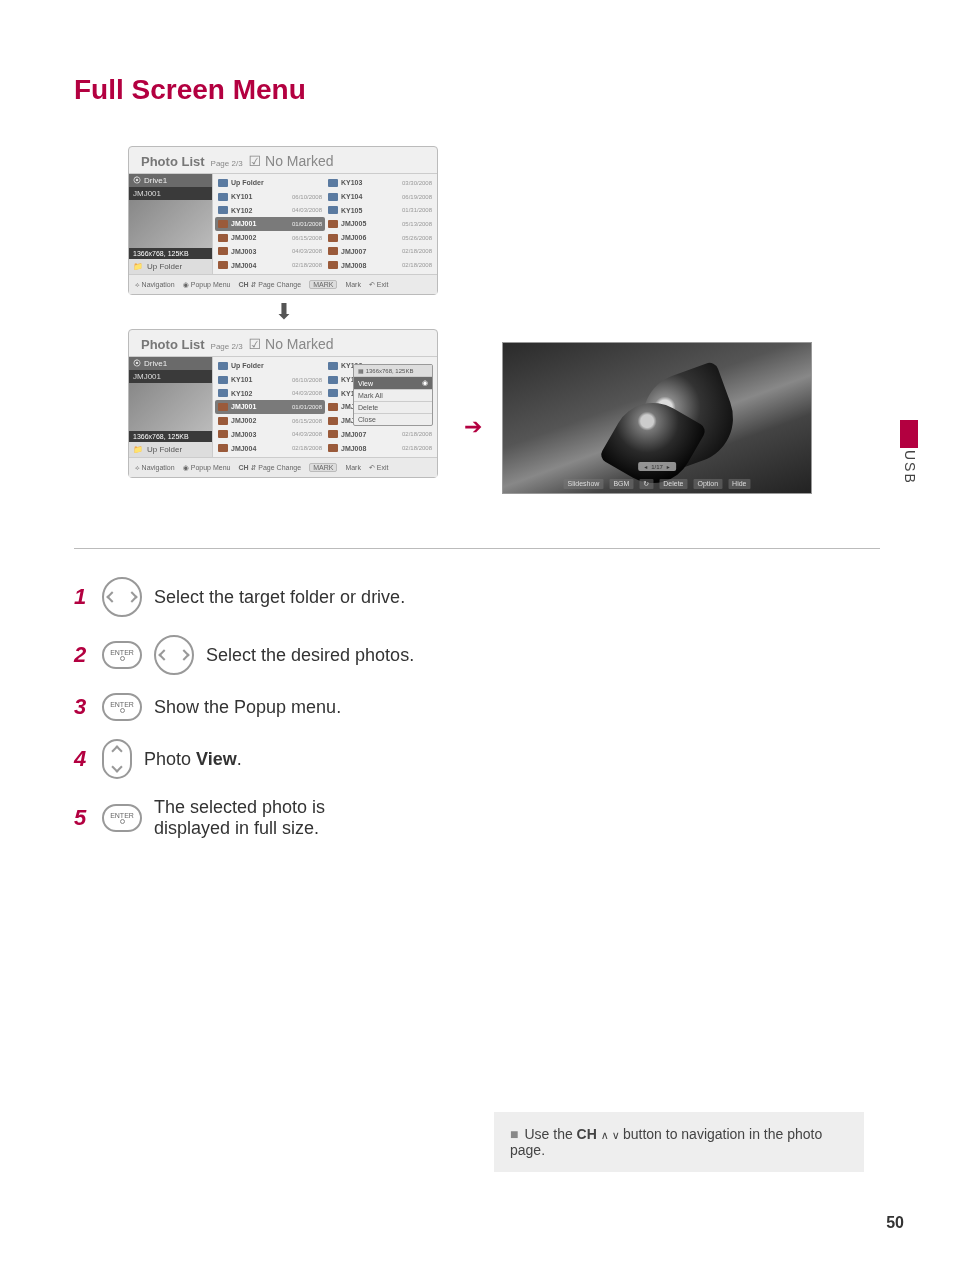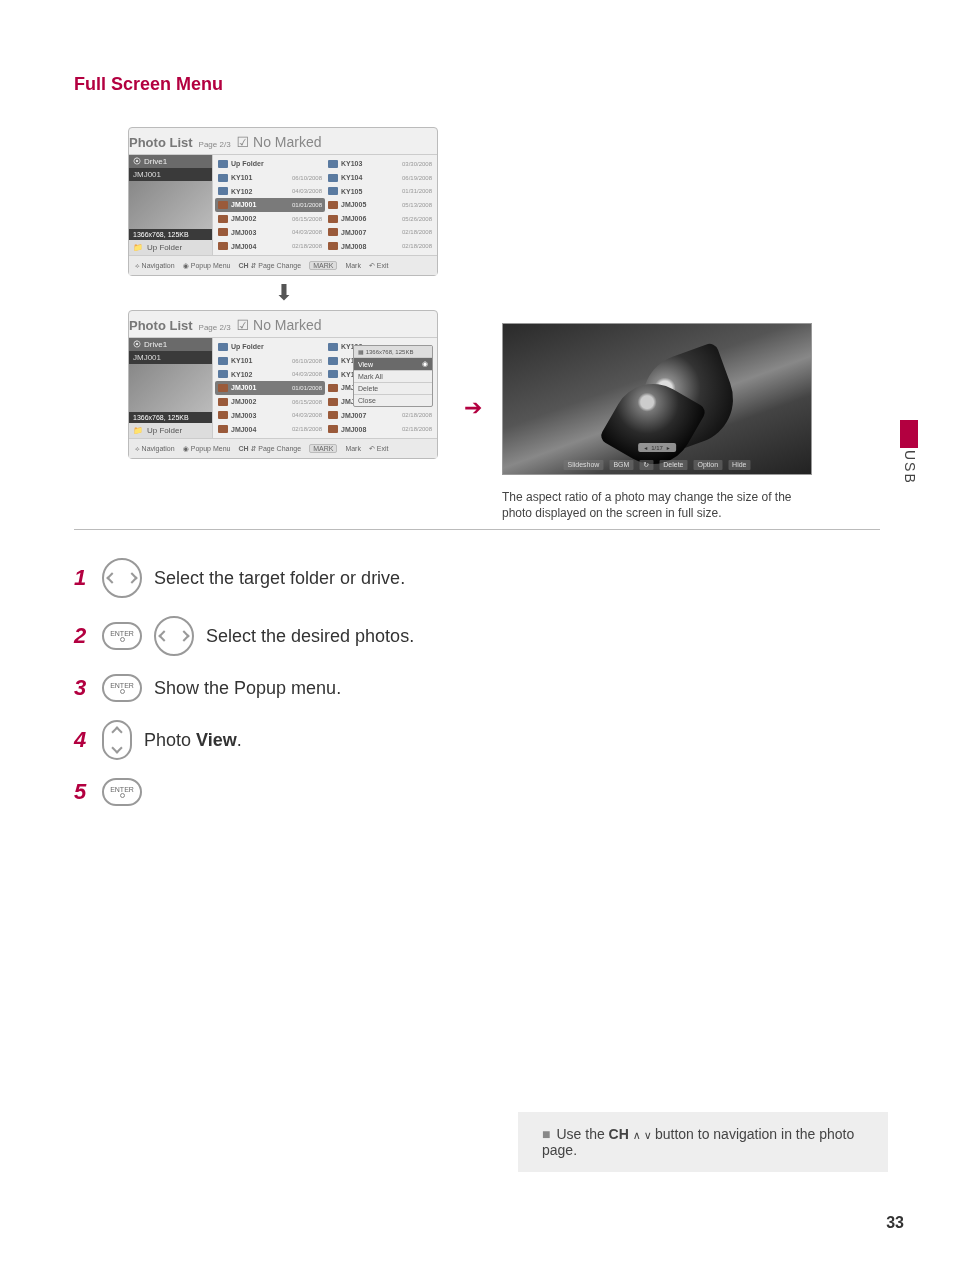--- a/index.html
+++ b/index.html
@@ -1,24 +1,24 @@
 <!DOCTYPE html>
 <html><head>
 <meta charset="utf-8">
 <style>
   * { box-sizing: border-box; margin: 0; padding: 0; }
   body { font-family: Arial, Helvetica, sans-serif; background: #fff; width: 954px; height: 1272px; position: relative; color: #333; }
   .page { padding: 74px 74px 40px 74px; }
-  h1 { color: #b30040; font-size: 18px; font-weight: 600; margin-bottom: 32px; }
+  h1 { color: #b30040; font-size: 28px; font-weight: 600; margin-bottom: 40px; }
   .intro { font-size: 14px; font-weight: 600; line-height: 1.4; margin-bottom: 60px; max-width: 780px; }
   .side-tab { position: absolute; right: 36px; top: 450px; writing-mode: vertical-rl; font-size: 14px; letter-spacing: 2px; color: #444; }
   .red-block { position: absolute; right: 36px; top: 420px; width: 18px; height: 28px; background: #b30040; }
   .figures { position: relative; margin-bottom: 40px; }
   .photolist { width: 310px; border: 1px solid #bbb; border-radius: 4px; background: #f0f0f0; font-size: 8px; color: #555; position: relative; }
-  .pl-header { display: flex; align-items: baseline; gap: 6px; padding: 6px 8px 4px 0; }
+  .pl-header { display: flex; align-items: baseline; gap: 6px; padding: 6px 8px 4px 12px; }
   .pl-title { font-size: 13px; font-weight: 700; color: #777; }
   .pl-page { font-size: 8px; color: #888; }
   .pl-nm { font-size: 14px; color: #888; }
   .pl-body { display: flex; border-top: 1px solid #ccc; }
   .pl-side { width: 84px; border-right: 1px solid #ccc; }
   .pl-drive { background: #6a6a6a; color: #eee; font-size: 8px; padding: 2px 4px; display:flex; gap:3px; align-items:center;}
   .pl-fname { background: #3a3a3a; color: #ddd; font-size: 8px; padding: 2px 4px; }
   .pl-thumb { height: 48px; background: linear-gradient(135deg,#888,#bbb); position: relative;}
   .pl-meta { background: #3a3a3a; color: #fff; font-size: 7px; padding: 2px 4px; }
   .pl-up { background: #ddd; font-size: 8px; padding: 3px 4px; display:flex; gap:4px; align-items:center; }
@@ -58,21 +58,21 @@
   .nav-ring::after { bottom:4px; left:50%; transform: translateX(-50%) rotate(135deg);}
   .nav-ring.lr::before { left:4px; top:50%; transform: translateY(-50%) rotate(-135deg);}
   .nav-ring.lr::after { right:4px; left:auto; top:50%; bottom:auto; transform: translateY(-50%) rotate(45deg);}
   .enter-btn { width: 40px; height: 28px; border: 2px solid #999; border-radius: 16px; display:flex; flex-direction:column; align-items:center; justify-content:center; font-size:7px; color:#666; gap:0px;}
   .enter-btn .dot{width:5px;height:5px;border:1px solid #888;border-radius:50%;}
   .updown { width: 30px; height: 40px; border: 2px solid #999; border-radius: 15px; position:relative;}
   .updown::before,.updown::after{content:"";position:absolute;left:50%;width:6px;height:6px;border-top:2px solid #999;border-right:2px solid #999;}
   .updown::before{top:6px;transform:translateX(-50%) rotate(-45deg);}
   .updown::after{bottom:6px;transform:translateX(-50%) rotate(135deg);}
   .step-text { font-size: 18px; color: #333; }
-  .tip-box { background: #eee; padding: 14px 24px; font-size: 14px; color: #444; position: absolute; width: 370px; right: 66px; bottom: 100px; }
+  .tip-box { background: #eee; padding: 14px 16px; font-size: 14px; color: #444; position: absolute; width: 370px; right: 90px; bottom: 100px; }
   .tip-box .bullet { color: #888; margin-right: 6px; }
   .pagenum { position: absolute; right: 50px; bottom: 40px; font-size: 16px; font-weight: 700; color: #333; }
   .chv{font-size:11px;}
 </style>
 </head>
 <body>
 
 <div class="page">
   <div class="red-block"></div>
   <div class="side-tab">USB</div>
@@ -302,21 +302,20 @@
         <div class="bf-ctrl">
           <span>Slideshow</span>
           <span>BGM</span>
           <span>↻</span>
           <span>Delete</span>
           <span>Option</span>
           <span>Hide</span>
         </div>
       </div>
     </div>
-    <div class="caption" style="position:absolute; left:428px; top:356px; width:310px;">The aspect ratio of a photo may change the size of the photo displayed on the screen in full size.</div>
   </div>
 
   <hr class="sep" style="margin-top:70px;">
 
   <div class="steps">
     <div class="step">
       <span class="step-num">1</span>
       <div class="nav-ring lr"></div>
       <span class="step-text">Select the target folder or drive.</span>
     </div>
@@ -341,22 +340,23 @@
       <span class="step-num">4</span>
       <div class="updown"></div>
       <span class="step-text"><span>Photo </span><b>View</b><span>.</span></span>
     </div>
     <div class="step">
       <span class="step-num">5</span>
       <div class="enter-btn">
           <span>ENTER</span>
           <span class="dot"></span>
         </div>
+      <span class="step-text" style="max-width:220px;">The selected photo is displayed in full size.</span>
     </div>
   </div>
 </div>
 
 <div class="tip-box">
   <span class="bullet">■</span><span>Use the </span><b>CH</b>
   <span class="chv"> ∧ </span><span class="chv">∨ </span><span> button to navigation in the photo page.</span>
 </div>
 
-<div class="pagenum">33</div>
+<div class="pagenum">50</div>
 
 </body></html>

